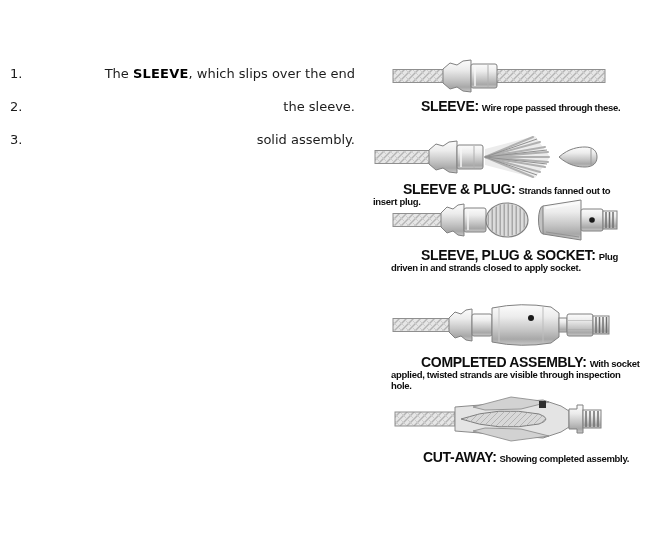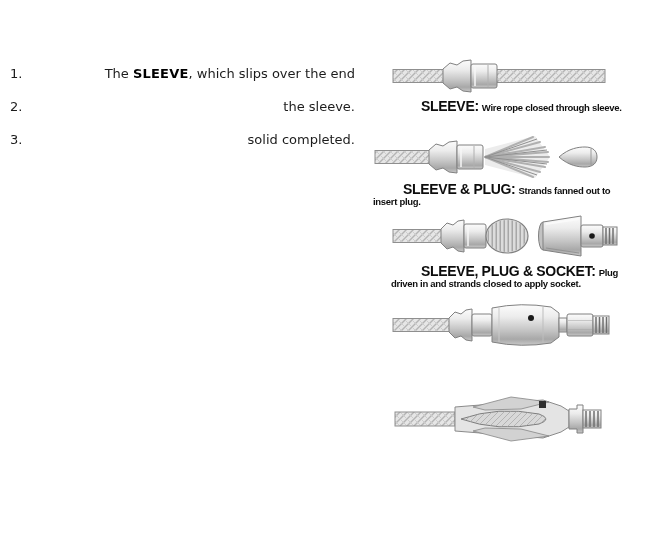--- a/index.html
+++ b/index.html
@@ -15,21 +15,21 @@
   .txt{flex:1;}
   .ln{display:block;white-space:nowrap;text-align:right;}
   .txt b{font-weight:bold;color:#000;letter-spacing:.2px;}
   
   .fig{position:absolute;}
   .cap{font-family:"Liberation Sans",sans-serif;font-weight:bold;color:#0d0d0d;
        font-size:9.5px;line-height:11px;letter-spacing:-0.3px;width:252px;margin-top:4px;}
   .cap-label{font-size:14px;margin-right:3px;padding-left:30px;}
   #f1{left:391px;top:55px;}
   #f2{left:373px;top:134px;}
-  #f3{left:391px;top:210px;}
+  #f3{left:391px;top:194px;}
   #f4{left:391px;top:299px;}
   #f5{left:393px;top:391px;}
   svg{display:block;}
 </style>
 </head>
 <body>
 
 <svg width="0" height="0" style="position:absolute" aria-hidden="true">
   <defs>
     <pattern id="ropeP" width="7" height="7" patternUnits="userSpaceOnUse">
@@ -66,39 +66,39 @@
   <div class="item">
     <span class="num">2.</span>
     <span class="txt">
       <span class="ln"><span>the sleeve.</span></span>
     </span>
   </div>
 
   <div class="item">
     <span class="num">3.</span>
     <span class="txt">
-      <span class="ln"><span>solid completed.</span></span>
+      <span class="ln"><span>solid assembly.</span></span>
     </span>
   </div>
 </div>
 
 <div class="fig" id="f1">
   <svg width="218" height="42" viewBox="0 0 218 42">
     <g>
       <rect x="2" y="14.5" width="212" height="13" fill="url(#ropeP)" stroke="#8f8f8f" stroke-width="1"></rect>
     </g>
     <g>
       <polygon points="52,14 59,8 66,10 72,6 80,5 80,37 72,36 66,32 59,34 52,28" fill="url(#metG)" stroke="#808080" stroke-width="1"></polygon>
       <rect x="80" y="9" width="26" height="24" rx="2" fill="url(#metG)" stroke="#808080" stroke-width="1"></rect>
       <line x1="84" y1="11" x2="84" y2="31" stroke="#f7f7f7" stroke-width="1.5"></line>
       <line x1="97" y1="10" x2="97" y2="32" stroke="#b0b0b0" stroke-width="1"></line>
     </g>
   </svg>
   <div class="cap">
-    <span class="cap-label">SLEEVE:</span><span>Wire rope closed through sleeve.</span>
+    <span class="cap-label">SLEEVE:</span><span>Wire rope passed through these.</span>
   </div>
 </div>
 
 <div class="fig" id="f2">
   <svg width="228" height="46" viewBox="0 0 228 46">
     <g>
       <rect x="2" y="16.5" width="58" height="13" fill="url(#ropeP)" stroke="#8f8f8f" stroke-width="1"></rect>
     </g>
     <g>
       <polygon points="112,15 162,2 177,23 162,44 112,31" fill="#ececec"></polygon>
@@ -196,20 +196,23 @@
       <line x1="177" y1="30.5" x2="201" y2="30.5" stroke="#b0b0b0" stroke-width="1"></line>
       <rect x="202" y="17" width="16" height="18" fill="url(#metG)" stroke="#808080" stroke-width="1"></rect>
       <g stroke="#6f6f6f" stroke-width="1.5">
         <line x1="205" y1="18" x2="205" y2="34"></line>
         <line x1="208.5" y1="18" x2="208.5" y2="34"></line>
         <line x1="212" y1="18" x2="212" y2="34"></line>
         <line x1="215.5" y1="18" x2="215.5" y2="34"></line>
       </g>
     </g>
   </svg>
+  <div class="cap">
+    <span class="cap-label">COMPLETED ASSEMBLY:</span><span>With socket applied, twisted strands are visible through inspection hole.</span>
+  </div>
 </div>
 
 <div class="fig" id="f5">
   <svg width="215" height="57" viewBox="0 0 215 57">
     <g>
       <rect x="2" y="21" width="60" height="14" fill="url(#ropeP)" stroke="#8f8f8f" stroke-width="1"></rect>
     </g>
     <g>
       <path d="M62,16 L150,9 L168,15 L176,20 L176,36 L168,41 L150,47 L62,40 Z" fill="#e4e4e4" stroke="#8a8a8a" stroke-width="1"></path>
       <polygon points="80,16 118,6 156,11 128,18 92,19" fill="#d2d2d2" stroke="#858585" stroke-width="0.8"></polygon>
@@ -220,13 +223,16 @@
       <path d="M176,18 L184,18 L184,14 L190,14 L190,42 L184,42 L184,38 L176,38 Z" fill="url(#metG)" stroke="#808080" stroke-width="1"></path>
       <rect x="190" y="19" width="18" height="18" fill="url(#metG)" stroke="#808080" stroke-width="1"></rect>
       <g stroke="#6f6f6f" stroke-width="1.5">
         <line x1="193" y1="20" x2="193" y2="36"></line>
         <line x1="197" y1="20" x2="197" y2="36"></line>
         <line x1="201" y1="20" x2="201" y2="36"></line>
         <line x1="205" y1="20" x2="205" y2="36"></line>
       </g>
     </g>
   </svg>
+  <div class="cap">
+    <span class="cap-label">CUT-AWAY:</span><span>Showing completed assembly.</span>
+  </div>
 </div>
 
 </body></html>

